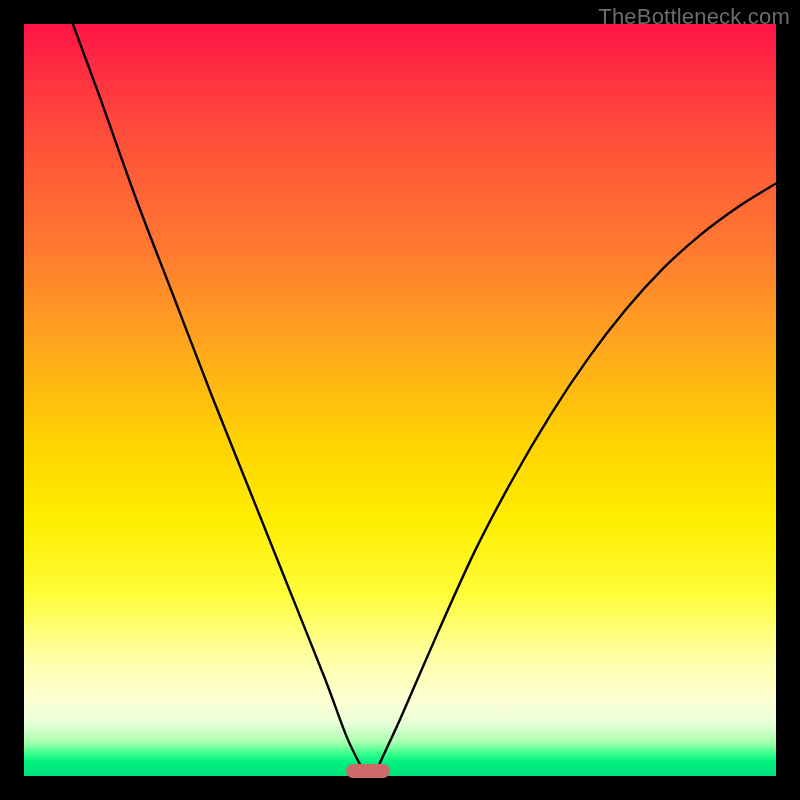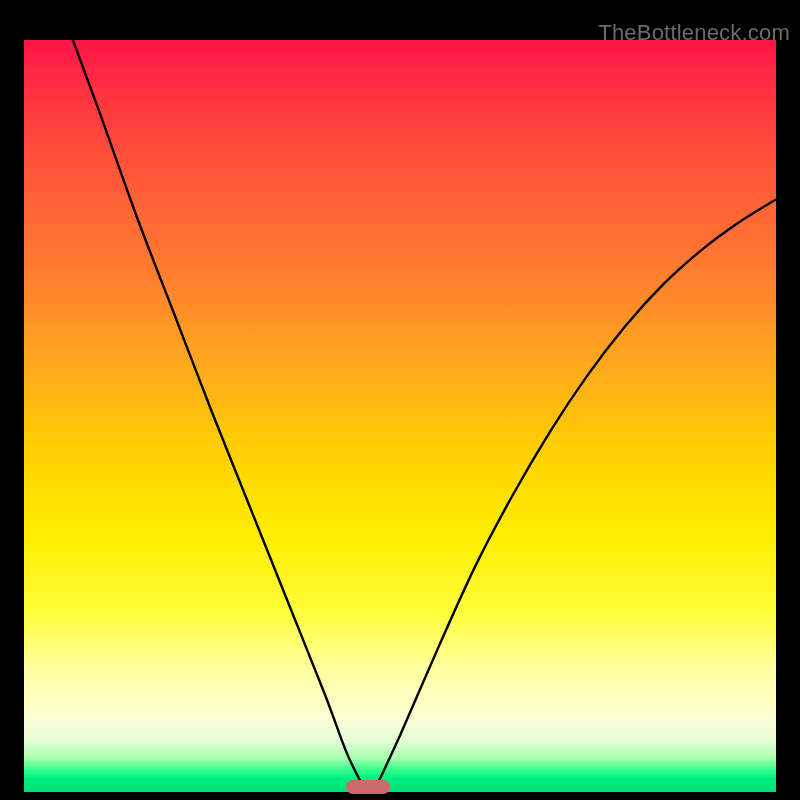--- a/index.html
+++ b/index.html
@@ -7,21 +7,21 @@
     padding: 0;
     width: 800px;
     height: 800px;
     overflow: hidden;
     background: #000;
     font-family: Arial, Helvetica, sans-serif;
   }
   .frame {
     position: absolute;
     left: 0;
-    top: 16px;
+    top: 0;
     width: 800px;
     height: 644px;
     background: #000;
     text-align: right;
   }
   .plot {
     position: absolute;
     left: 24px;
     top: 24px;
     width: 752px;   

